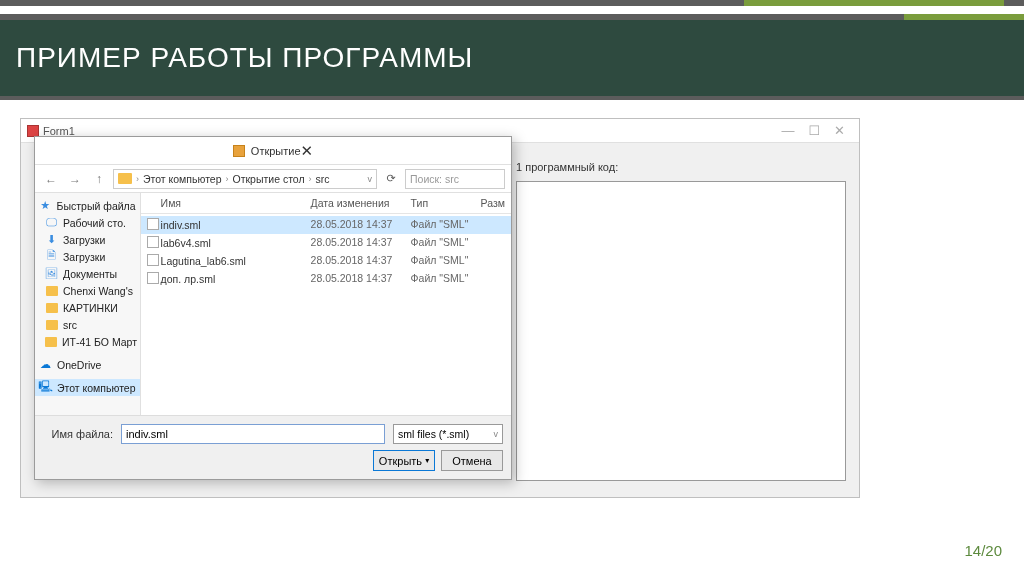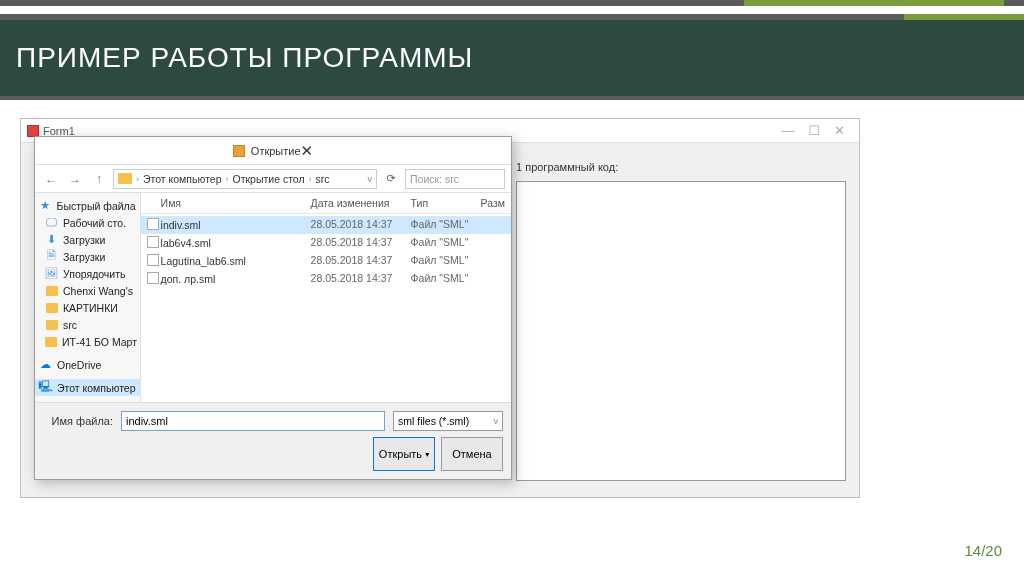--- a/index.html
+++ b/index.html
@@ -155,21 +155,21 @@
   flex:1; height:20px; border:1px solid #7a9fd4; padding:0 4px;
   font-size:11px; background:#fff;
 }
 .filter-select {
   width:110px; height:20px; border:1px solid #999; font-size:10.5px;
   display:flex; align-items:center; padding:0 4px; background:#fff;
   justify-content:space-between;
 }
 .dlg-buttons { display:flex; gap:6px; justify-content:flex-end;}
 .dlg-btn {
-  min-width:62px; height:34px; border:1px solid #999; background:#e8e8e8;
+  min-width:62px; height:21px; border:1px solid #999; background:#e8e8e8;
   font-size:11px; display:flex; align-items:center; justify-content:center;
 }
 .dlg-btn.primary { border-color:#0a78d6; }
 .caption {
   position:absolute;
   left:880px; top:98px;
   font-size:14px; color:#111;
   line-height:1.4;
 }
 .caption b{font-weight:700;}
@@ -261,21 +261,21 @@
           <div class="side-item">
               <span class="ic ic-down">⬇</span>
               <span>Загрузки</span>
             </div>
           <div class="side-item">
               <span class="ic ic-doc">🗎</span>
               <span>Загрузки</span>
             </div>
           <div class="side-item">
               <span class="ic ic-img">🖼</span>
-              <span>Упорядочить</span>
+              <span>Документы</span>
             </div>
           <div class="side-item">
               <span class="ic">
                 <span class="ic-fold"></span>
               </span>
               <span>Chenxi Wang's</span>
             </div>
           <div class="side-item">
               <span class="ic">
                 <span class="ic-fold"></span>

